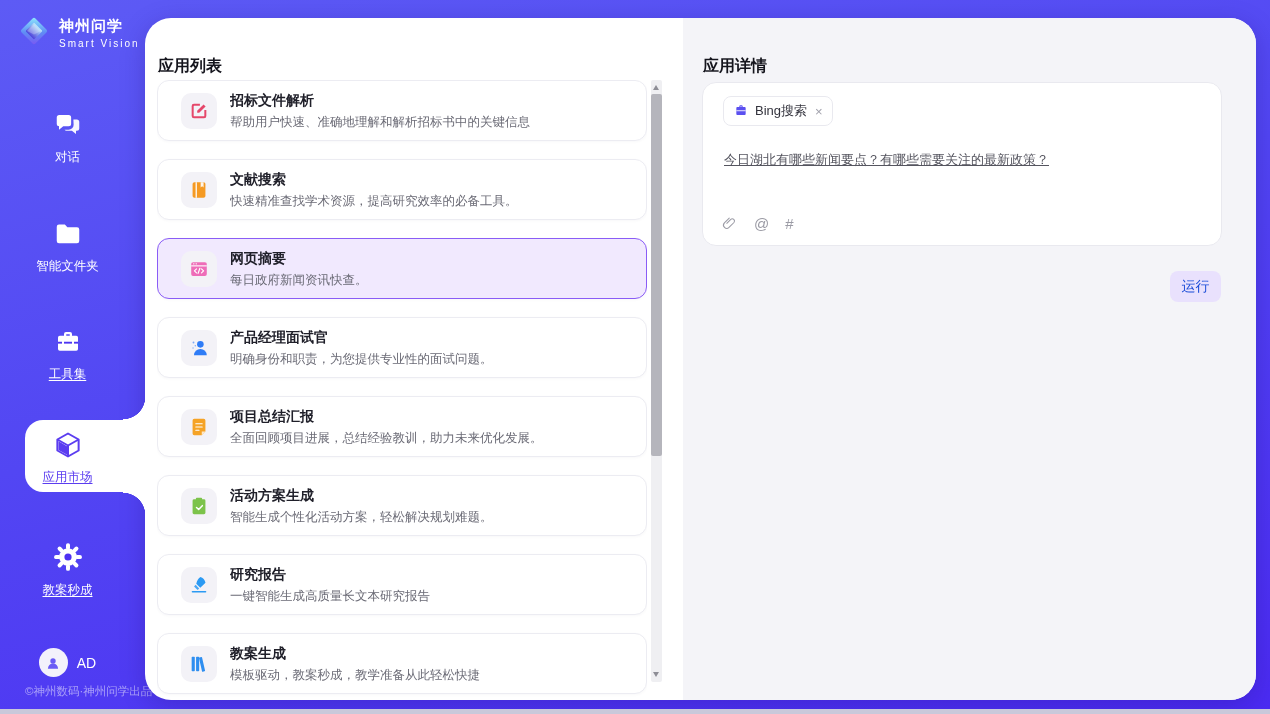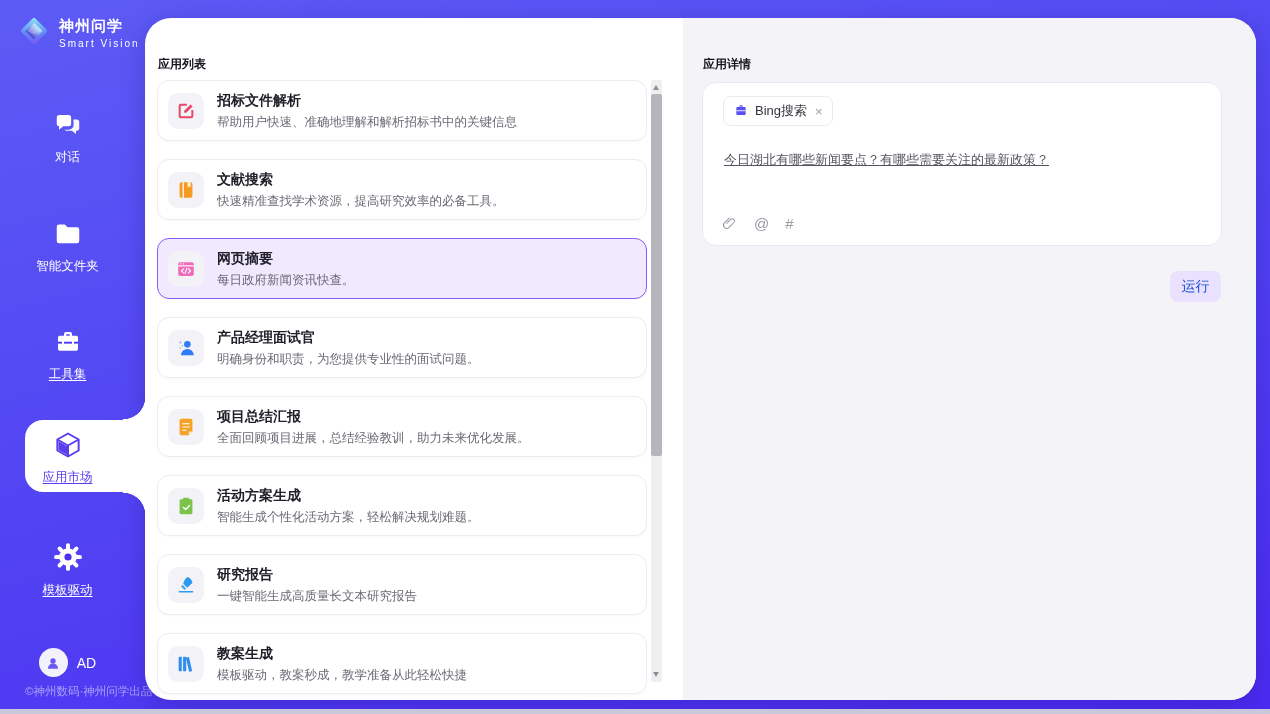--- a/index.html
+++ b/index.html
@@ -32,26 +32,26 @@
 
   .user-row { position:absolute; left:0; top:648px; width:135px; display:flex; align-items:center; justify-content:center; gap:9px; }
   .avatar { width:29px; height:29px; border-radius:50%; background:#f3f1fb; display:flex; align-items:center; justify-content:center; }
   .user-name { font-size:14px; color:#fff; }
   .copyright { position:absolute; left:25px; top:684px; font-size:11.5px; color:rgba(255,255,255,.5); white-space:nowrap; }
 
   
   .main { position:absolute; left:145px; top:18px; width:1111px; height:682px;
     background:#fff; border-radius:26px; overflow:hidden; box-shadow:0 6px 24px rgba(30,10,120,.25); }
 
-  .panel-title { font-size:12px; font-weight:bold; color:#15151d; }
+  .panel-title { font-size:16px; font-weight:bold; color:#15151d; }
   .list-title { position:absolute; left:13px; top:38px; }
 
   .app-list { position:absolute; left:12px; top:62px; width:490px; height:620px; overflow:hidden; }
   .app-card { height:61px; margin-bottom:18px; background:#fff; border:1px solid #ececf2; border-radius:12px;
-    display:flex; align-items:center; padding:0 10px; box-shadow:0 1px 3px rgba(20,20,60,.03); cursor:pointer; }
+    display:flex; align-items:center; padding:0 23px; box-shadow:0 1px 3px rgba(20,20,60,.03); cursor:pointer; }
   .app-card.selected { background:#f1e9fe; border-color:#8a5cf6; }
   .tile { width:36px; height:36px; border-radius:10px; background:#f3f2f7; display:flex; align-items:center; justify-content:center; flex:0 0 36px; }
   .card-text { margin-left:13px; overflow:hidden; }
   .card-title { font-size:14px; font-weight:bold; color:#20202a; white-space:nowrap; }
   .card-desc { font-size:12.5px; color:#6a6a75; margin-top:4px; white-space:nowrap; }
   .c-red{color:#e5476a}.c-orange{color:#f59a23}.c-pink{color:#ee6db8}.c-blue{color:#2f7cf6}
   .c-amber{color:#f5a326}.c-green{color:#7cc34a}.c-sky{color:#2b9af3}.c-indigo{color:#2e8ef0}
 
   .scrollbar { position:absolute; left:506px; top:62px; width:11px; height:602px; background:#efeff2; border-radius:2px; }
   .sb-arrow { position:absolute; left:2px; width:0; height:0; border-left:3.5px solid transparent; border-right:3.5px solid transparent; }
@@ -158,21 +158,21 @@
           <rect x="10.5" y="1.6" width="3" height="5" rx="1.4" transform="rotate(90 12 12)"></rect>
           <rect x="10.5" y="1.6" width="3" height="5" rx="1.4" transform="rotate(135 12 12)"></rect>
           <rect x="10.5" y="1.6" width="3" height="5" rx="1.4" transform="rotate(180 12 12)"></rect>
           <rect x="10.5" y="1.6" width="3" height="5" rx="1.4" transform="rotate(225 12 12)"></rect>
           <rect x="10.5" y="1.6" width="3" height="5" rx="1.4" transform="rotate(270 12 12)"></rect>
           <rect x="10.5" y="1.6" width="3" height="5" rx="1.4" transform="rotate(315 12 12)"></rect>
         </g>
         <circle cx="12" cy="12" r="2.7" fill="#4e30f2"></circle>
       </svg>
     </span>
-    <span class="nav-label u">模板驱动</span>
+    <span class="nav-label u">教案秒成</span>
   </div>
 
   <div class="user-row">
     <span class="avatar">
       <svg width="18" height="18" viewBox="0 0 24 24" fill="#6a5af5">
         <circle cx="12" cy="9.3" r="3.6"></circle>
         <path d="M5.2 19.5a6.8 6.8 0 0 1 13.6 0Z"></path>
       </svg>
     </span>
     <span class="user-name">AD</span>

